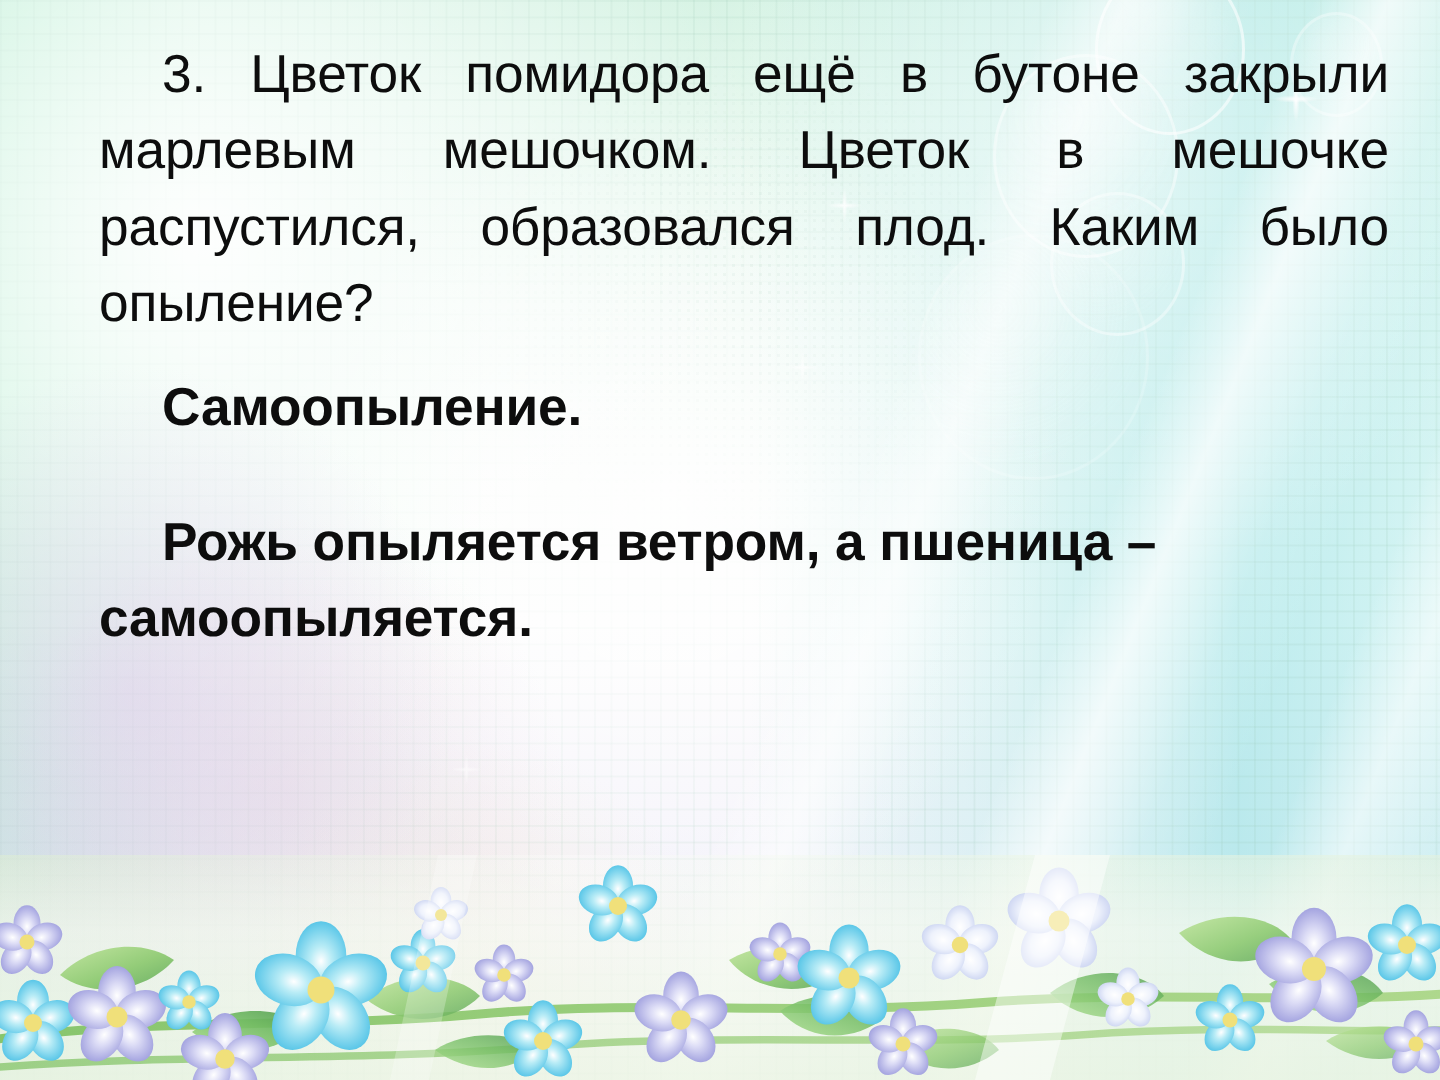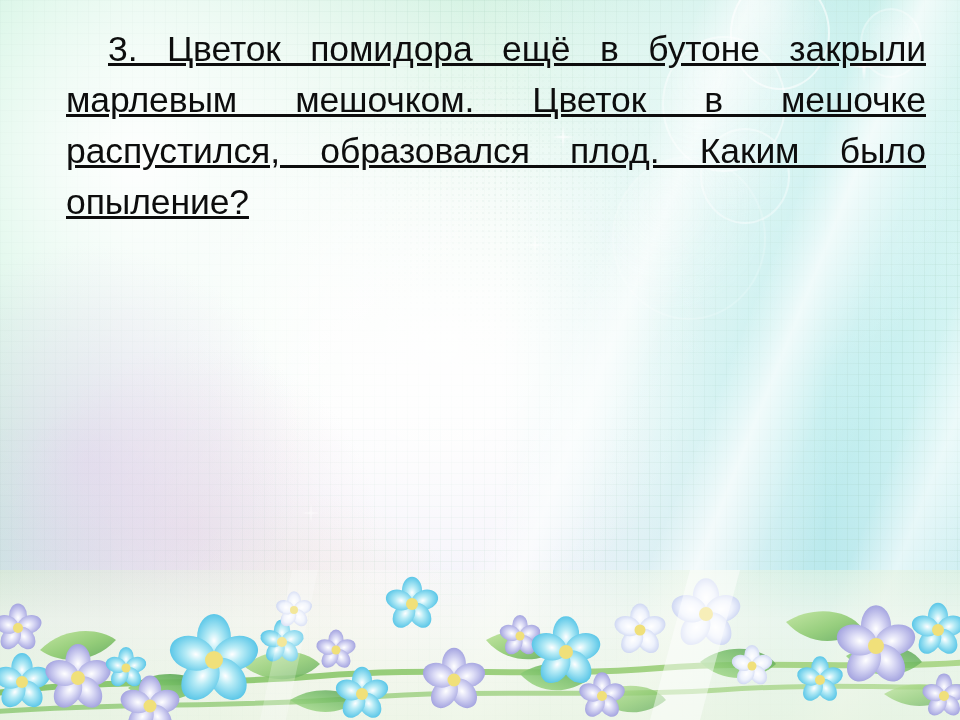--- a/index.html
+++ b/index.html
@@ -116,21 +116,21 @@
                       rgba(236,246,228,.55) 72%, rgba(228,242,222,.60) 100%);
   }
 
   
   .content{
     position:absolute;
     left:66px;top:24px;
     width:860px;
     color:#0d0d0d;
   }
-  p{margin:0;text-decoration:underline;}
+  p{margin:0;}
 
   .q{
     font-size:35.5px;
     line-height:51px;
     font-weight:400;
     letter-spacing:-.1px;
     text-indent:42px;
   }
   .q-justified{ text-align:justify; text-align-last:left; }
   .q-left{ text-align:left; }
@@ -294,21 +294,23 @@
       </g>
     </svg>
   </div>
 
   <div class="content">
 
     <p class="q q-justified">3. Цветок помидора ещё в бутоне закрыли марлевым мешочком. Цветок в мешочке распустился, образовался плод. Каким было опыление?</p>
 
     <div class="gap-1"></div>
 
+    <p class="a">Самоопыление.</p>
 
     <div class="gap-2"></div>
 
 
     <div class="gap-3"></div>
 
+    <p class="a">Рожь опыляется ветром, а пшеница – самоопыляется.</p>
   </div>
 
 </div>
 
 </body></html>

